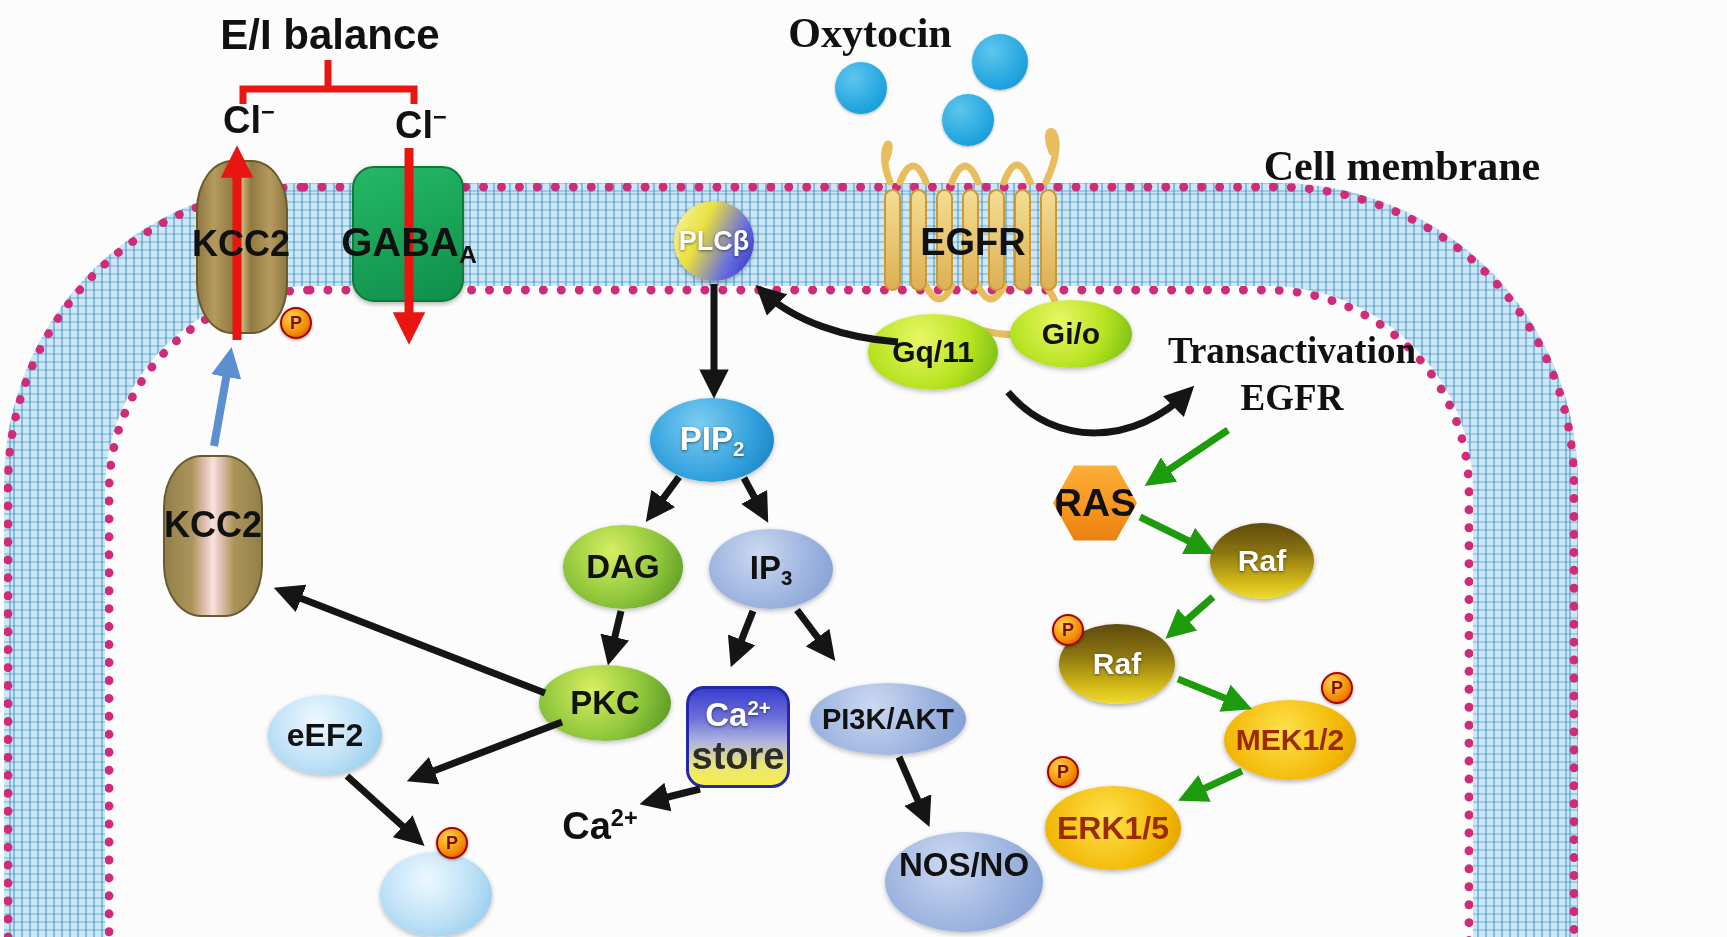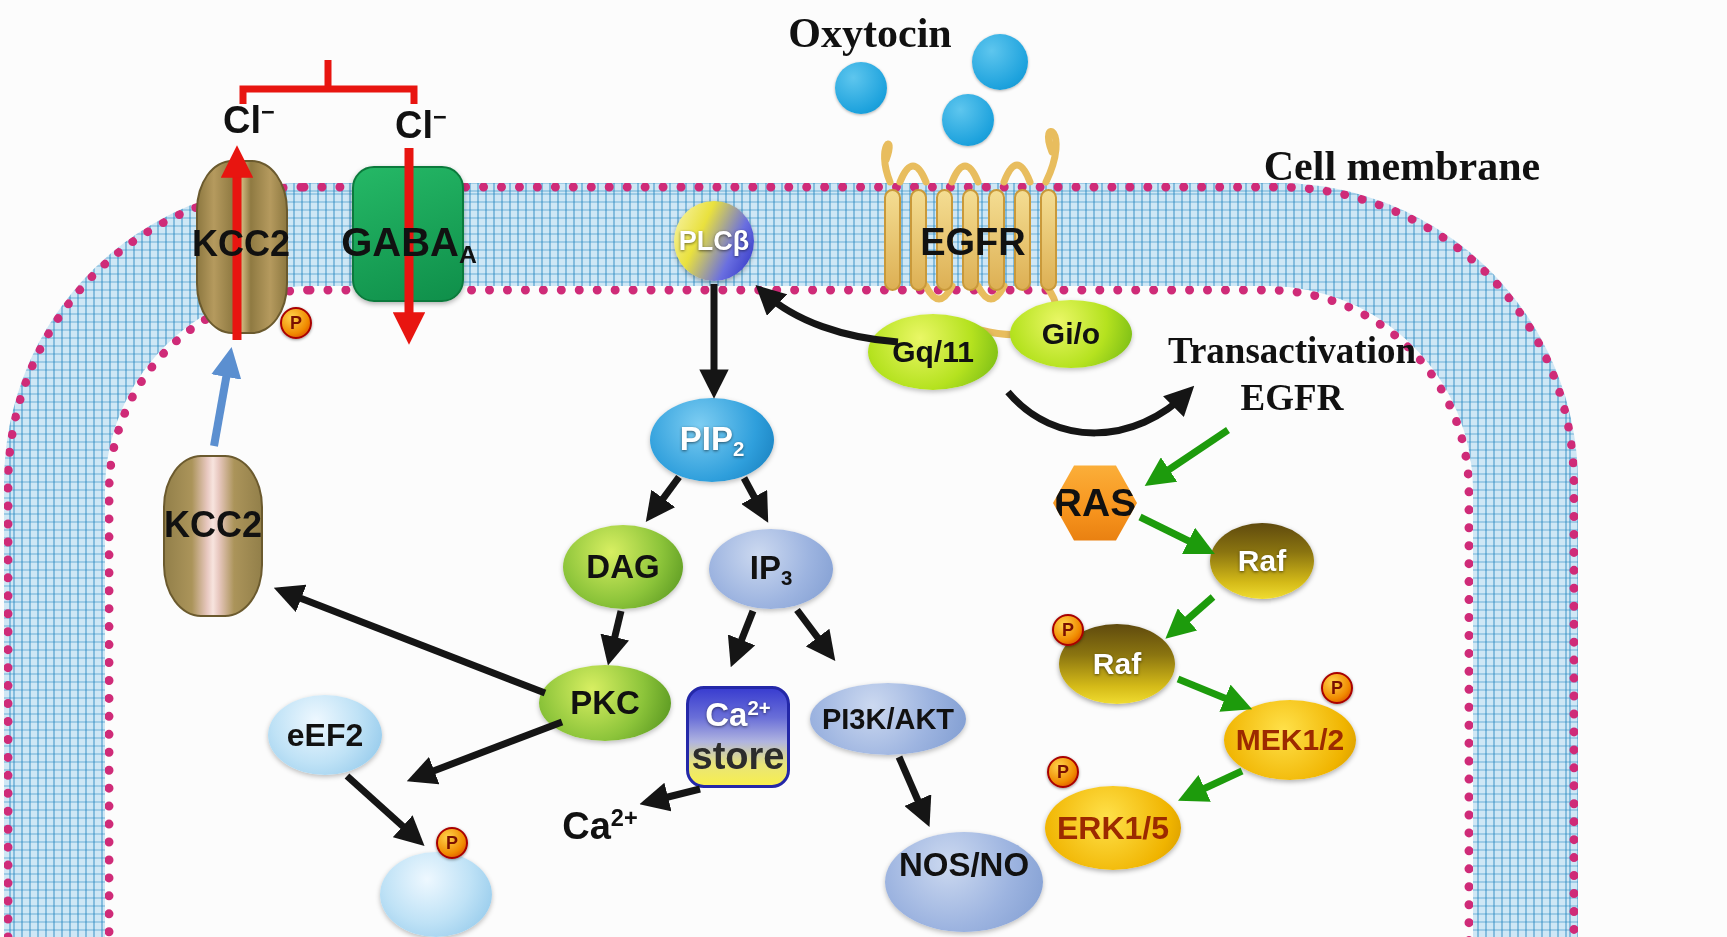--- a/index.html
+++ b/index.html
@@ -216,20 +216,21 @@
     <path d="M700 789 L648 802" fill="none" stroke="#151515" stroke-width="7" marker-end="url(#mk-black)"></path>
     <path d="M899 757 L926 819" fill="none" stroke="#151515" stroke-width="7" marker-end="url(#mk-black)"></path>
 
     <path d="M1228 430 L1152 481" fill="none" stroke="#1d9b0c" stroke-width="7" marker-end="url(#mk-green)"></path>
     <path d="M1140 517 L1207 550" fill="none" stroke="#1d9b0c" stroke-width="7" marker-end="url(#mk-green)"></path>
     <path d="M1213 597 L1172 633" fill="none" stroke="#1d9b0c" stroke-width="7" marker-end="url(#mk-green)"></path>
     <path d="M1178 679 L1244 706" fill="none" stroke="#1d9b0c" stroke-width="7" marker-end="url(#mk-green)"></path>
     <path d="M1242 771 L1186 797" fill="none" stroke="#1d9b0c" stroke-width="7" marker-end="url(#mk-green)"></path>
   </svg>
 
+  <div class="lbl" style="left:205px;top:10px;width:250px;height:50px;font-size:42px;">E/I balance</div>
 
   <div class="lbl" style="left:214px;top:96px;width:70px;height:48px;font-size:38px;">
     <span><span>Cl</span><span class="sup">−</span></span>
   </div>
   <div class="lbl" style="left:386px;top:101px;width:70px;height:48px;font-size:38px;">
     <span><span>Cl</span><span class="sup">−</span></span>
   </div>
 
   <div class="lbl" style="left:181px;top:222px;width:120px;height:44px;font-size:36px;">KCC2</div>
   <div class="lbl" style="left:346px;top:224px;width:126px;height:40px;font-size:40px;">

